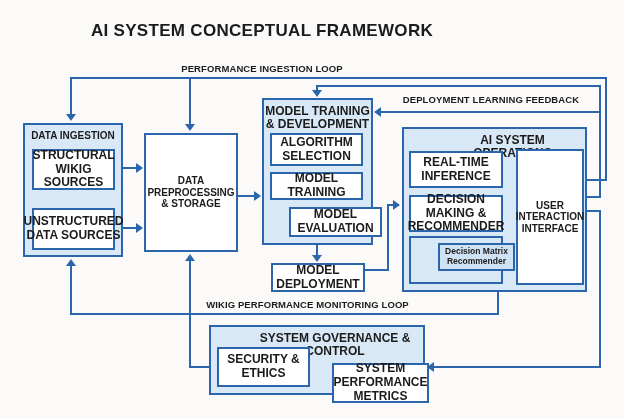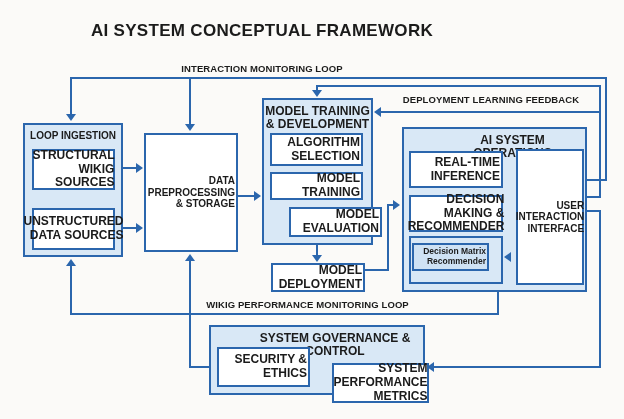--- a/index.html
+++ b/index.html
@@ -26,21 +26,21 @@
   .panel{
     position:absolute;background:var(--panel);border:2px solid var(--line);
     z-index:2;
   }
   .panel-title{
     position:absolute;top:5px;left:0;width:100%;text-align:center;
     font-weight:bold;color:var(--ink);line-height:1.1;
   }
   .box{
     position:absolute;background:#fff;border:2px solid var(--line);
-    display:flex;align-items:center;justify-content:center;text-align:right;
+    display:flex;align-items:center;justify-content:center;text-align:center;
     font-weight:bold;color:var(--ink);line-height:1.15;z-index:3;padding:1px;
   }
   .box.blue{background:var(--subpanel);}
   .ln{position:absolute;background:var(--line);z-index:1;}
   .ah{position:absolute;width:0;height:0;z-index:3;}
   .ah.down{border-left:5px solid transparent;border-right:5px solid transparent;border-top:7px solid var(--line);}
   .ah.up{border-left:5px solid transparent;border-right:5px solid transparent;border-bottom:7px solid var(--line);}
   .ah.right{border-top:5px solid transparent;border-bottom:5px solid transparent;border-left:7px solid var(--line);}
   .ah.left{border-top:5px solid transparent;border-bottom:5px solid transparent;border-right:7px solid var(--line);}
   .f9{font-size:12px;}
@@ -48,21 +48,21 @@
   .f11{font-size:12px;padding-left:36px;}
   .f8{font-size:8.5px;}
 </style>
 </head>
 <body>
 
 <div id="canvas">
 
   <div class="title">AI SYSTEM CONCEPTUAL FRAMEWORK</div>
 
-  <div class="loop-label" style="left:162px;top:64px;width:200px;">INTERACTION MONITORING LOOP</div>
+  <div class="loop-label" style="left:162px;top:64px;width:200px;">PERFORMANCE INGESTION LOOP</div>
   <div class="loop-label" style="left:400px;top:95px;width:182px;">DEPLOYMENT LEARNING FEEDBACK</div>
   <div class="loop-label" style="left:205px;top:300px;width:205px;">WIKIG PERFORMANCE MONITORING LOOP</div>
 
   <div class="ln" style="left:70px;top:77px;width:537px;height:2px;"></div>
   <div class="ln" style="left:605px;top:77px;width:2px;height:104px;"></div>
   <div class="ln" style="left:584px;top:179px;width:23px;height:2px;"></div>
   <div class="ln" style="left:70px;top:77px;width:2px;height:39px;"></div>
   <div class="ah down" style="left:66px;top:114px;"></div>
   <div class="ln" style="left:189px;top:77px;width:2px;height:47px;"></div>
   <div class="ah down" style="left:185px;top:124px;"></div>
@@ -101,21 +101,21 @@
   <div class="ln" style="left:189px;top:366px;width:21px;height:2px;"></div>
   <div class="ln" style="left:189px;top:261px;width:2px;height:107px;"></div>
   <div class="ah up" style="left:185px;top:254px;"></div>
 
   <div class="ln" style="left:584px;top:210px;width:17px;height:2px;"></div>
   <div class="ln" style="left:599px;top:210px;width:2px;height:158px;"></div>
   <div class="ln" style="left:432px;top:366px;width:169px;height:2px;"></div>
   <div class="ah left" style="left:427px;top:362px;"></div>
 
   <div class="panel" style="left:23px;top:123px;width:100px;height:134px;">
-    <div class="panel-title f10">LOOP INGESTION</div>
+    <div class="panel-title f10">DATA INGESTION</div>
   </div>
   <div class="box f9" style="left:32px;top:149px;width:83px;height:41px;">STRUCTURAL WIKIG SOURCES</div>
   <div class="box f9" style="left:32px;top:208px;width:83px;height:42px;">UNSTRUCTURED DATA SOURCES</div>
 
   <div class="box f10" style="left:144px;top:133px;width:94px;height:119px;">DATA PREPROCESSING &amp; STORAGE</div>
 
   <div class="panel" style="left:262px;top:98px;width:111px;height:147px;">
     <div class="panel-title f9">MODEL TRAINING &amp; DEVELOPMENT</div>
   </div>
   <div class="box f9" style="left:270px;top:133px;width:93px;height:33px;">ALGORITHM SELECTION</div>
@@ -123,21 +123,21 @@
   <div class="box f9" style="left:270px;top:207px;width:93px;height:30px;margin-left:19px;">MODEL EVALUATION</div>
 
   <div class="box f9" style="left:271px;top:263px;width:94px;height:29px;">MODEL DEPLOYMENT</div>
 
   <div class="panel" style="left:402px;top:127px;width:185px;height:165px;">
     <div class="panel-title f11">AI SYSTEM OPERATIONS</div>
   </div>
   <div class="box f9" style="left:409px;top:151px;width:94px;height:37px;">REAL-TIME INFERENCE</div>
   <div class="box f9" style="left:409px;top:195px;width:94px;height:37px;">DECISION MAKING &amp; RECOMMENDER</div>
   <div class="panel" style="left:409px;top:236px;width:94px;height:48px;background:var(--panel);"></div>
-  <div class="box blue f8" style="left:412px;top:243px;width:77px;height:28px;">Decision Matrix Recommender</div>
+  <div class="box blue f8" style="left:438px;top:243px;width:77px;height:28px;">Decision Matrix Recommender</div>
   <div class="box f10" style="left:516px;top:149px;width:68px;height:136px;">USER INTERACTION INTERFACE</div>
 
   <div class="panel" style="left:209px;top:325px;width:216px;height:70px;">
     <div class="panel-title f11">SYSTEM GOVERNANCE &amp; CONTROL</div>
   </div>
   <div class="box f9" style="left:217px;top:347px;width:93px;height:40px;">SECURITY &amp; ETHICS</div>
   <div class="box f9" style="left:332px;top:347px;width:97px;height:40px;margin-top:16px;">SYSTEM PERFORMANCE METRICS</div>
 
 </div>
 

